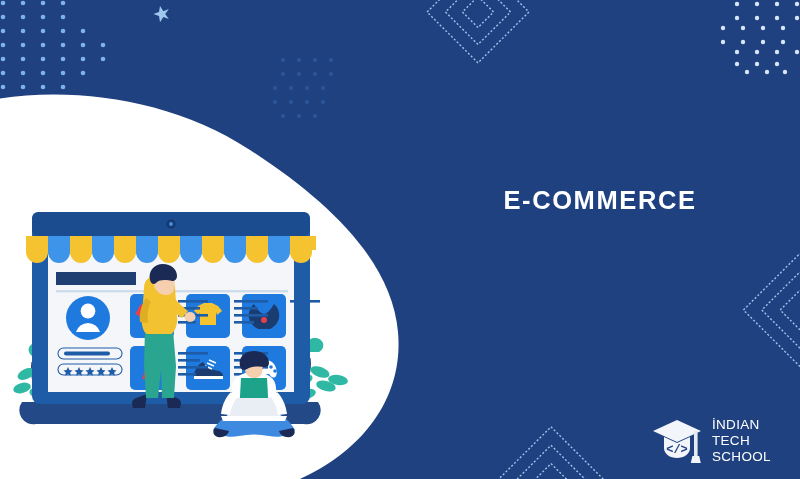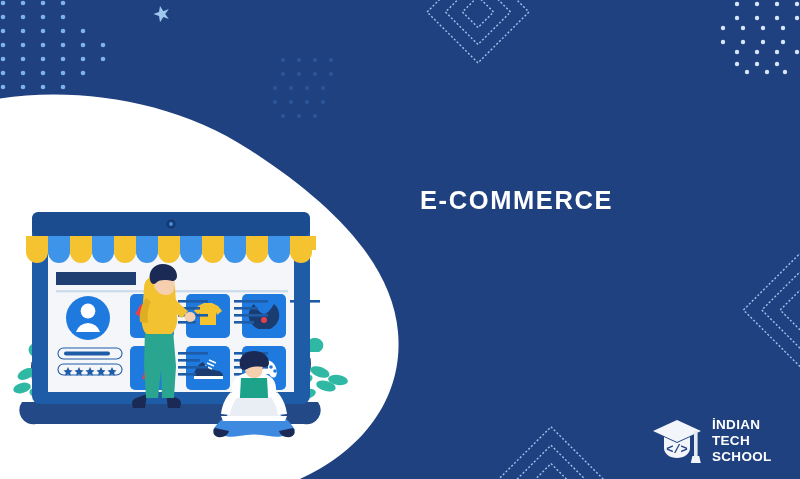--- a/index.html
+++ b/index.html
@@ -23,23 +23,24 @@
     width: 800px;
     height: 479px;
   }
   #deco-svg, #blob-svg, #illu-svg, #logo-svg {
     display: block;
   }
 
   
   .headline {
     position: absolute;
-    left: 420px;
+    left: 430px;
     top: 188px;
     width: 340px;
+    text-align: center;
     z-index: 6;
   }
   .headline-top {
     color: #ffffff;
     font-size: 25.5px;
     font-weight: bold;
     letter-spacing: 1.6px;
     line-height: 1;
     margin: 0;
     white-space: nowrap;
@@ -68,21 +69,21 @@
   }
   .logo-mark {
     width: 56px;
     height: 52px;
     flex: 0 0 56px;
   }
   .logo-text {
     margin-left: 6px;
     color: #ffffff;
     font-size: 13.5px;
-    font-weight: bold;
+    font-weight: normal;
     line-height: 1.18;
     letter-spacing: 0.3px;
   }
   .logo-text div { white-space: nowrap; }
 </style>
 </head>
 <body>
 
 <div id="banner">
 

